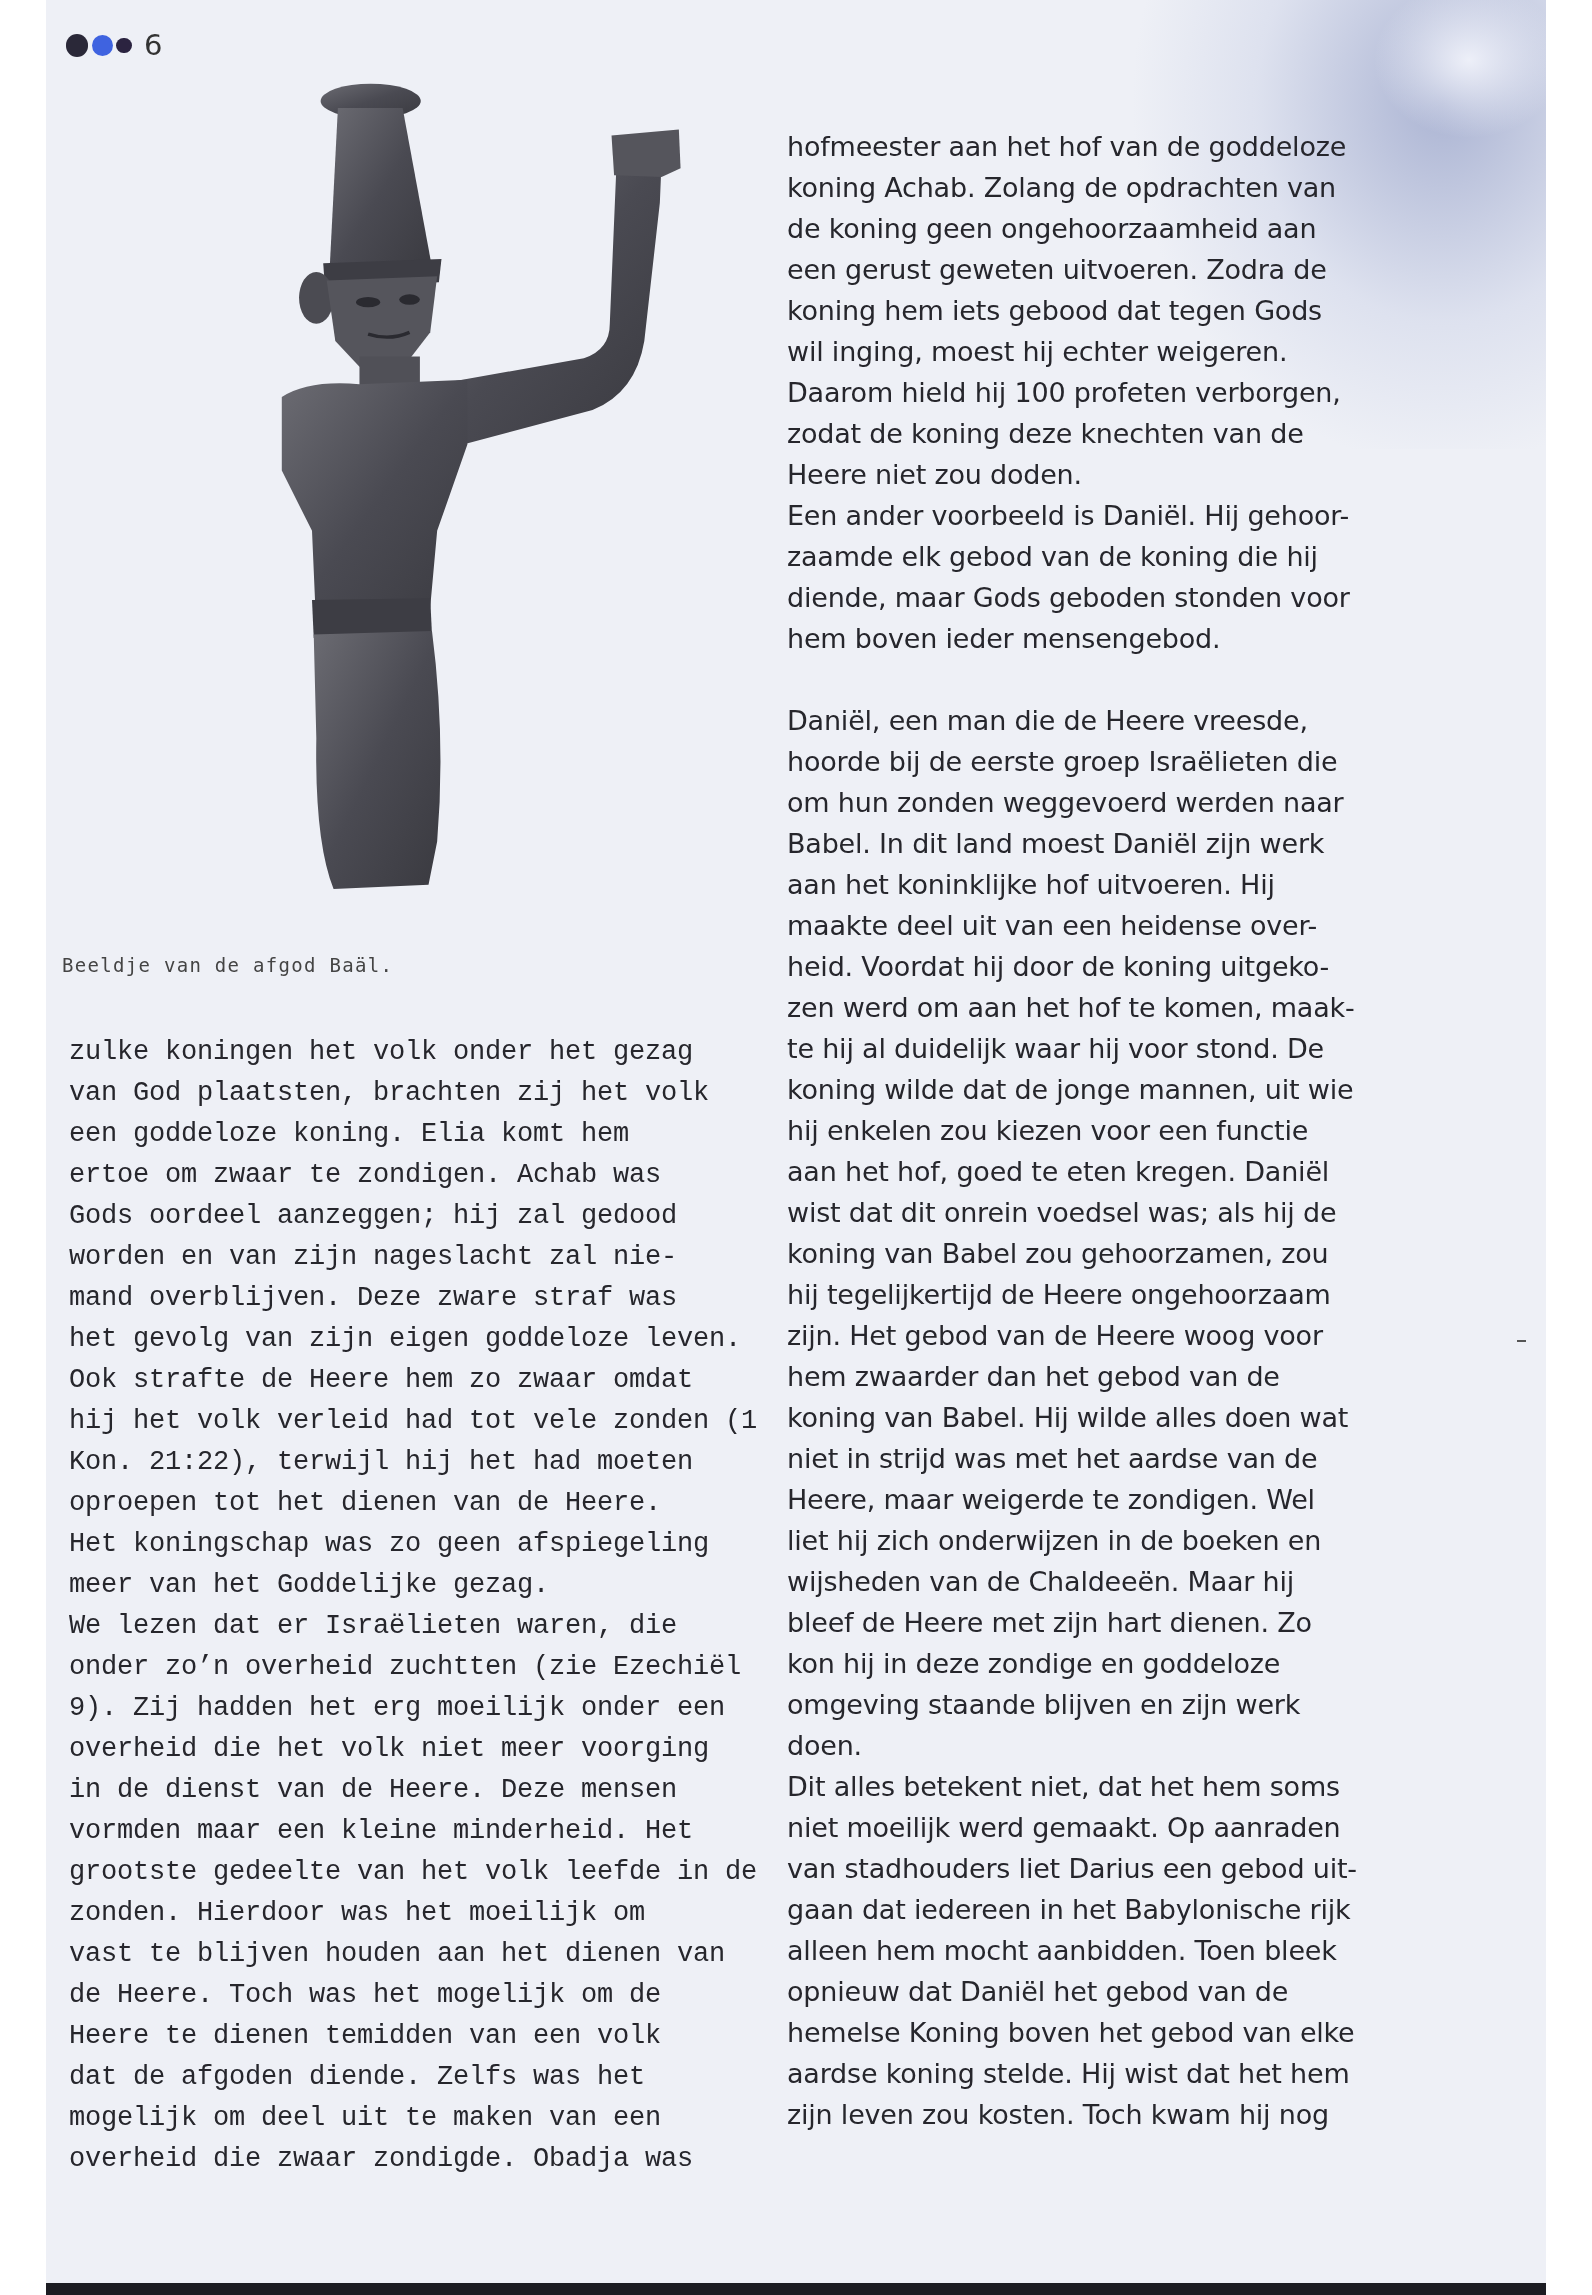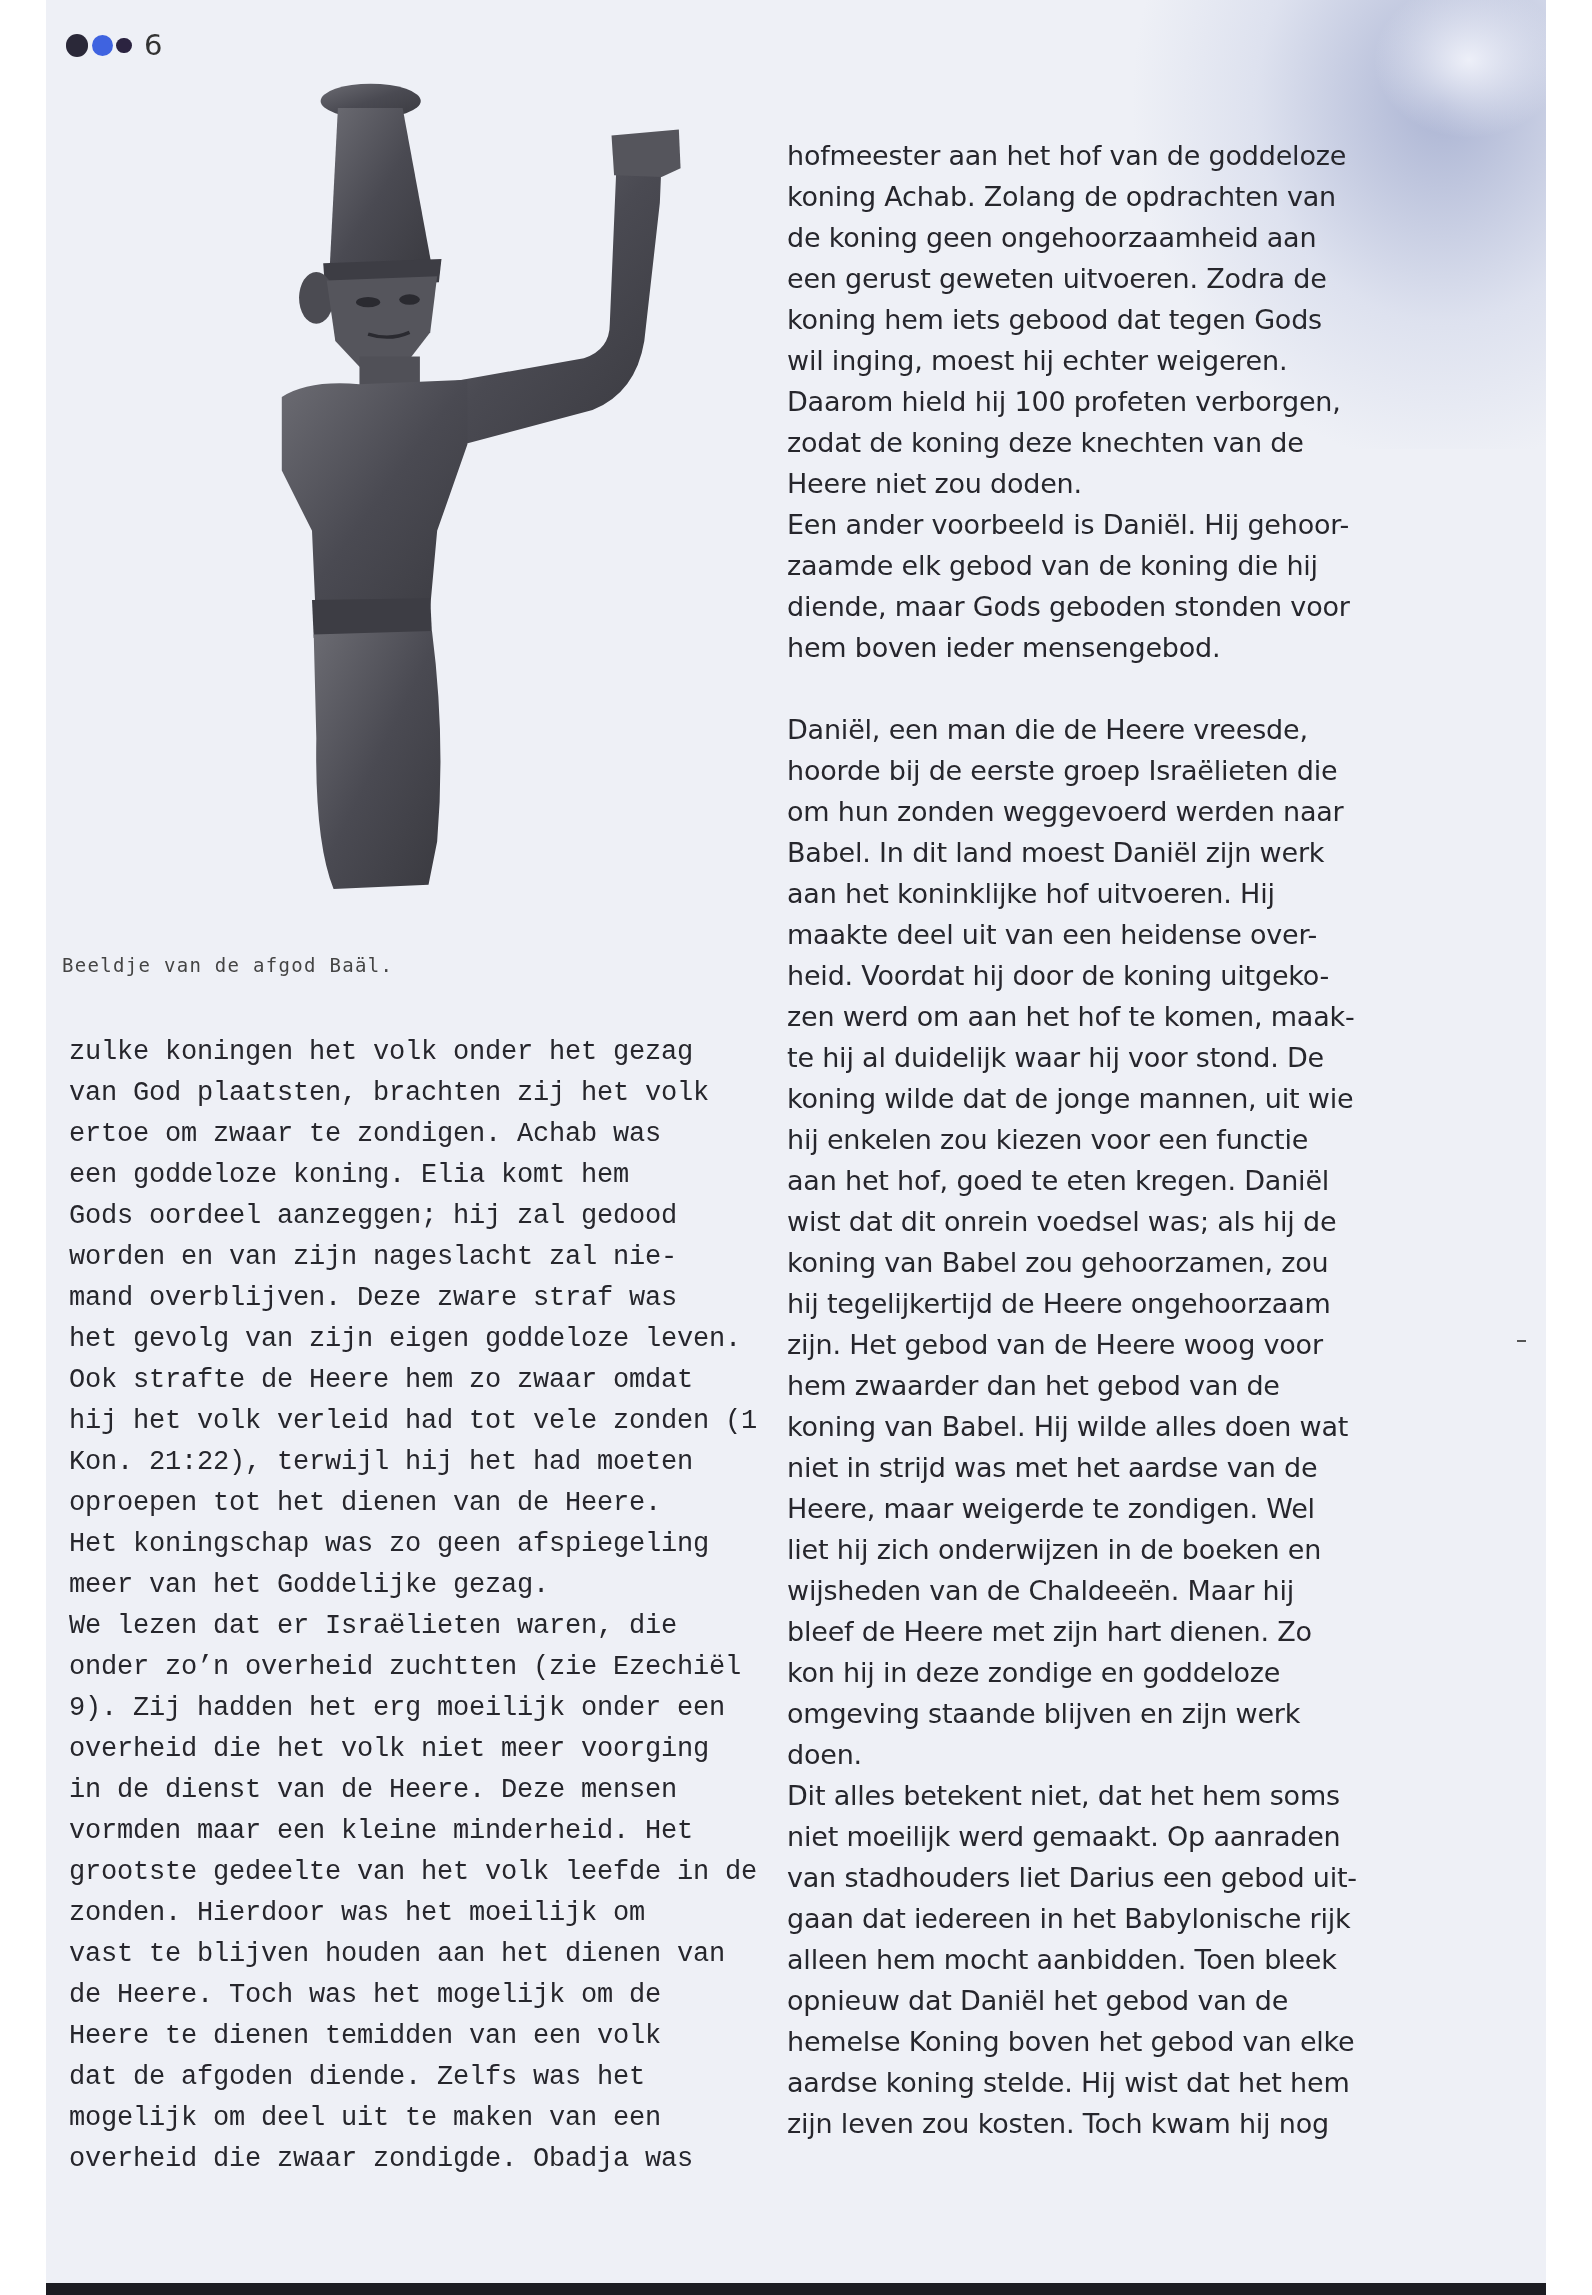--- a/index.html
+++ b/index.html
@@ -39,21 +39,21 @@
   }
   .caption {
     position:absolute; left:62px; top:954px;
     font-family:"DejaVu Sans Mono", monospace; font-size:19px; color:#444; letter-spacing:1.3px;text-align:center;
   }
   .col {
     position:absolute; font-family:"DejaVu Sans", sans-serif; font-size:27px;
     line-height:41px; color:#26262c; letter-spacing:-0.2px;
   }
   .col-left { left:69px; top:1032px; width:725px;font-family:Liberation Mono, monospace; }
-  .col-right { left:787px; top:126px; width:716px;margin-top:9px; }
+  .col-right { left:787px; top:126px; width:716px; }
   .line { white-space:nowrap; display:block; }
   .gap { display:block; height:41px; }
   .margin-mark {
     position:absolute; left:1517px; top:1340px; width:8.6px; height:1.7px; background:#555;
   }
 </style>
 </head>
 <body>
 
 <div class="page">
@@ -103,22 +103,22 @@
 
     <path d="M97 640 L234 636 Q250 760 240 880 L230 930 L120 935 Q98 880 100 760 Z" fill="url(#bronze)"></path>
   </svg>
 </div>
 
 <div class="caption">Beeldje van de afgod Baäl.</div>
 
 <div class="col col-left" id="col-left">
     <span class="line">zulke koningen het volk onder het gezag</span>
     <span class="line">van God plaatsten, brachten zij het volk</span>
+    <span class="line">een goddeloze koning. Elia komt hem</span>
     <span class="line">ertoe om zwaar te zondigen. Achab was</span>
-    <span class="line">een goddeloze koning. Elia komt hem</span>
     <span class="line">Gods oordeel aanzeggen; hij zal gedood</span>
     <span class="line">worden en van zijn nageslacht zal nie-</span>
     <span class="line">mand overblijven. Deze zware straf was</span>
     <span class="line">het gevolg van zijn eigen goddeloze leven.</span>
     <span class="line">Ook strafte de Heere hem zo zwaar omdat</span>
     <span class="line">hij het volk verleid had tot vele zonden (1</span>
     <span class="line">Kon. 21:22), terwijl hij het had moeten</span>
     <span class="line">oproepen tot het dienen van de Heere.</span>
     <span class="line">Het koningschap was zo geen afspiegeling</span>
     <span class="line">meer van het Goddelijke gezag.</span>

